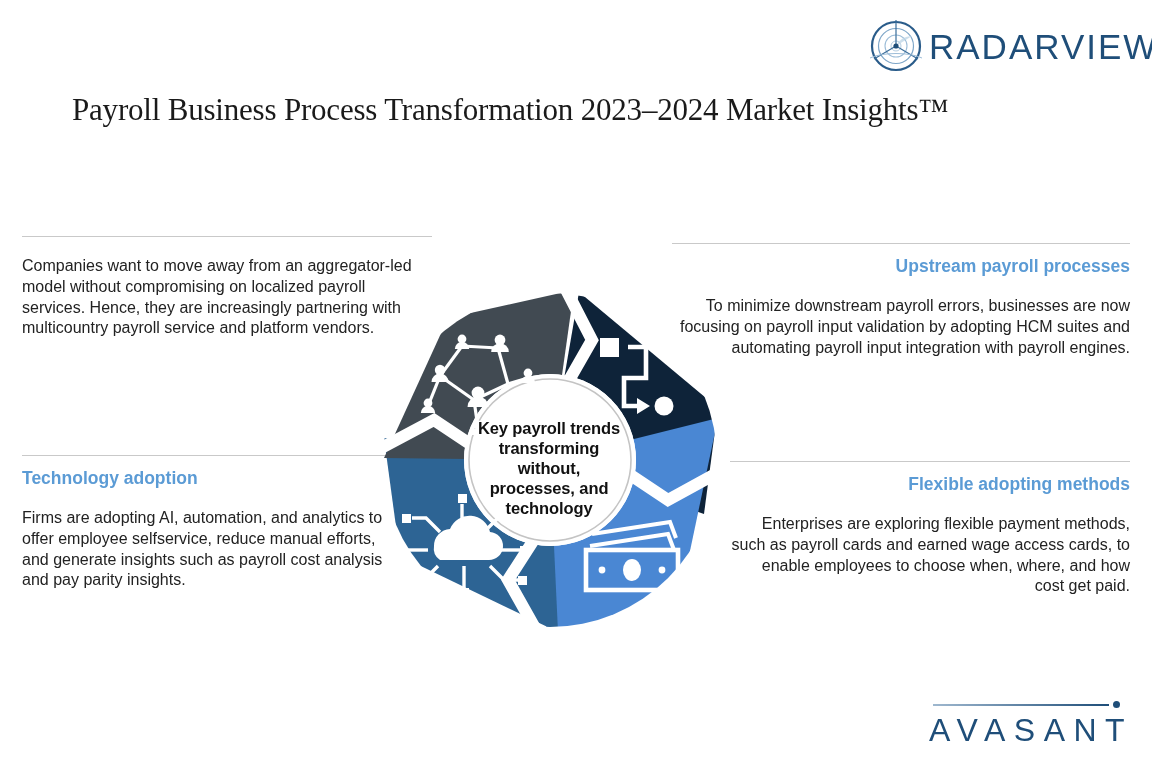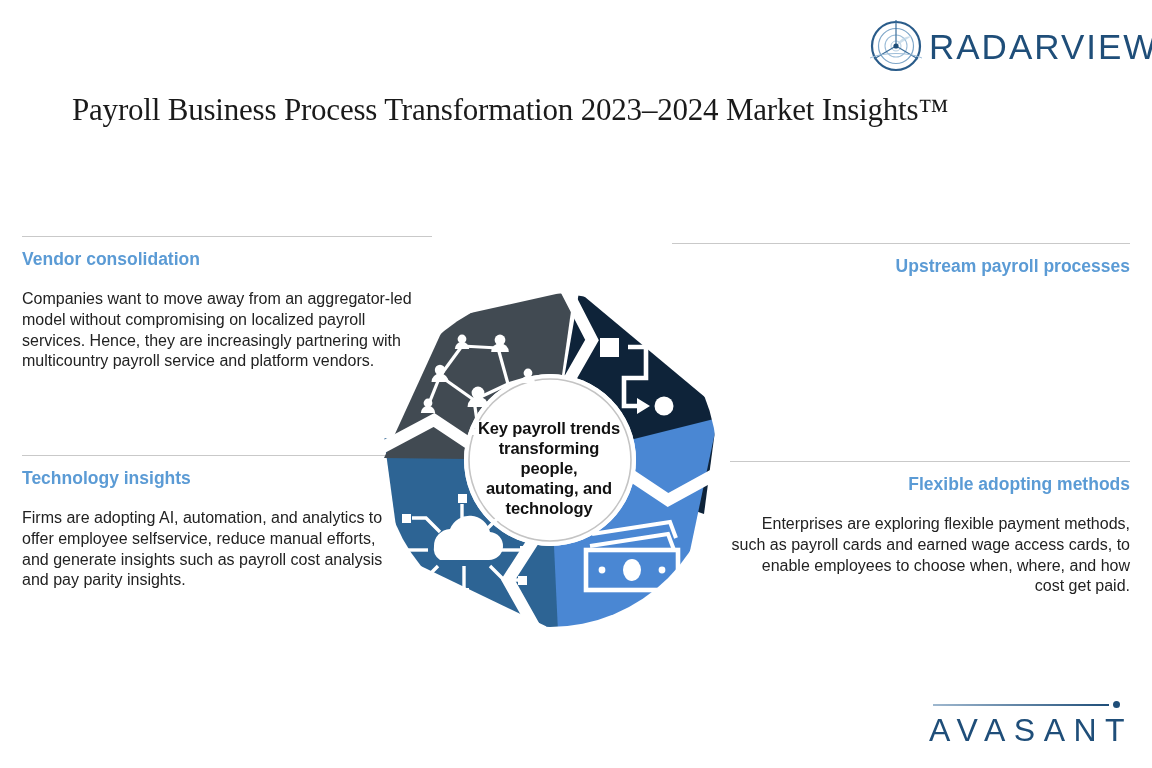--- a/index.html
+++ b/index.html
@@ -97,32 +97,32 @@
       <path d="M2 40 C14 34, 42 34, 54 40" stroke="#9dbdd8" stroke-width="1" fill="none"></path>
       <circle cx="28" cy="28" r="2.6" fill="#1f4e79"></circle>
     </svg>
     <span class="rv-word"><span>RADARVIEW</span></span>
   </div>
 
   <div class="title">Payroll Business Process Transformation 2023–2024 Market Insights™</div>
 
   <div class="quad align-left" id="quad-tl">
     <div class="rule"></div>
-    <div class="q-head">Vendor consolidation</div>
     <div class="q-body">Companies want to move away from an aggregator-led model without compromising on localized payroll services. Hence, they are increasingly partnering with multicountry payroll service and platform vendors.</div>
   </div>
 
   <div class="quad align-right" id="quad-tr">
     <div class="rule"></div>
     <div class="q-head">Upstream payroll processes</div>
+    <div class="q-body">To minimize downstream payroll errors, businesses are now focusing on payroll input validation by adopting HCM suites and automating payroll input integration with payroll engines.</div>
   </div>
 
   <div class="quad align-left" id="quad-bl">
     <div class="rule"></div>
-    <div class="q-head">Technology insights</div>
+    <div class="q-head">Technology adoption</div>
     <div class="q-body">Firms are adopting AI, automation, and analytics to offer employee selfservice, reduce manual efforts, and generate insights such as payroll cost analysis and pay parity insights.</div>
   </div>
 
   <div class="quad align-right" id="quad-br">
     <div class="rule"></div>
     <div class="q-head">Flexible adopting methods</div>
     <div class="q-body">Enterprises are exploring flexible payment methods, such as payroll cards and earned wage access cards, to enable employees to choose when, where, and how cost get paid.</div>
   </div>
 
   <svg class="donut" viewBox="0 0 344 344">
@@ -236,21 +236,21 @@
         <rect x="142" y="258" width="9" height="9" fill="#ffffff" stroke="none"></rect>
       <path d="M60 278 L46 292 L32 292"></path>
         <rect x="22" y="288" width="9" height="9" fill="#ffffff" stroke="none"></rect>
       <path d="M112 278 L126 292 L140 292"></path>
         <rect x="140" y="288" width="9" height="9" fill="#ffffff" stroke="none"></rect>
       <path d="M86 278 L86 300"></path>
         <rect x="82" y="300" width="9" height="9" fill="#ffffff" stroke="none"></rect>
     </g>
   </svg>
 
-  <div class="center-text">Key payroll trends transforming people, automating, and technology</div>
+  <div class="center-text">Key payroll trends transforming without, processes, and technology</div>
 
   <div class="av-logo">
     <div class="av-bar">
       <div class="line"></div>
       <div class="dot"></div>
     </div>
     <div class="av-word">AVASANT</div>
   </div>
 
 </div>

